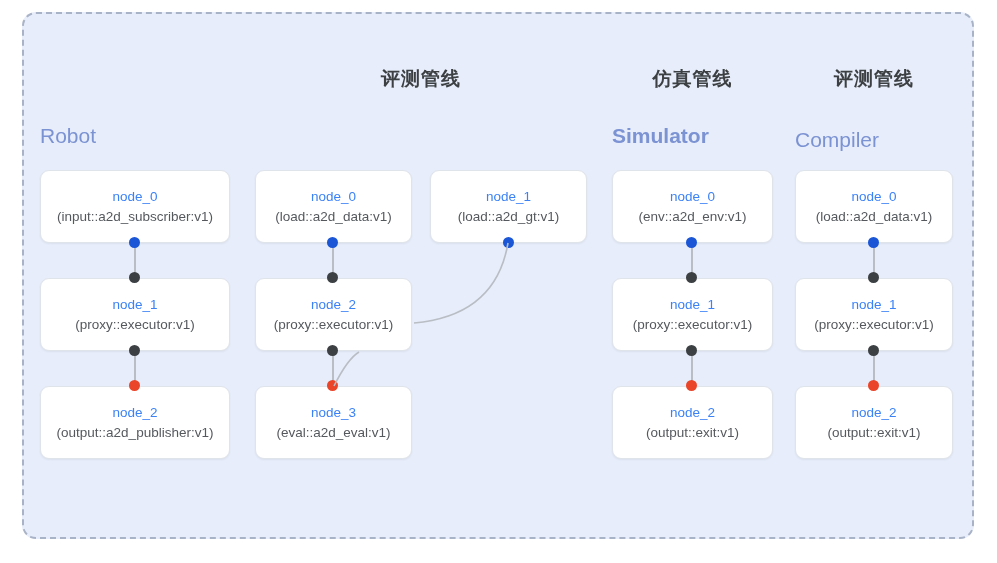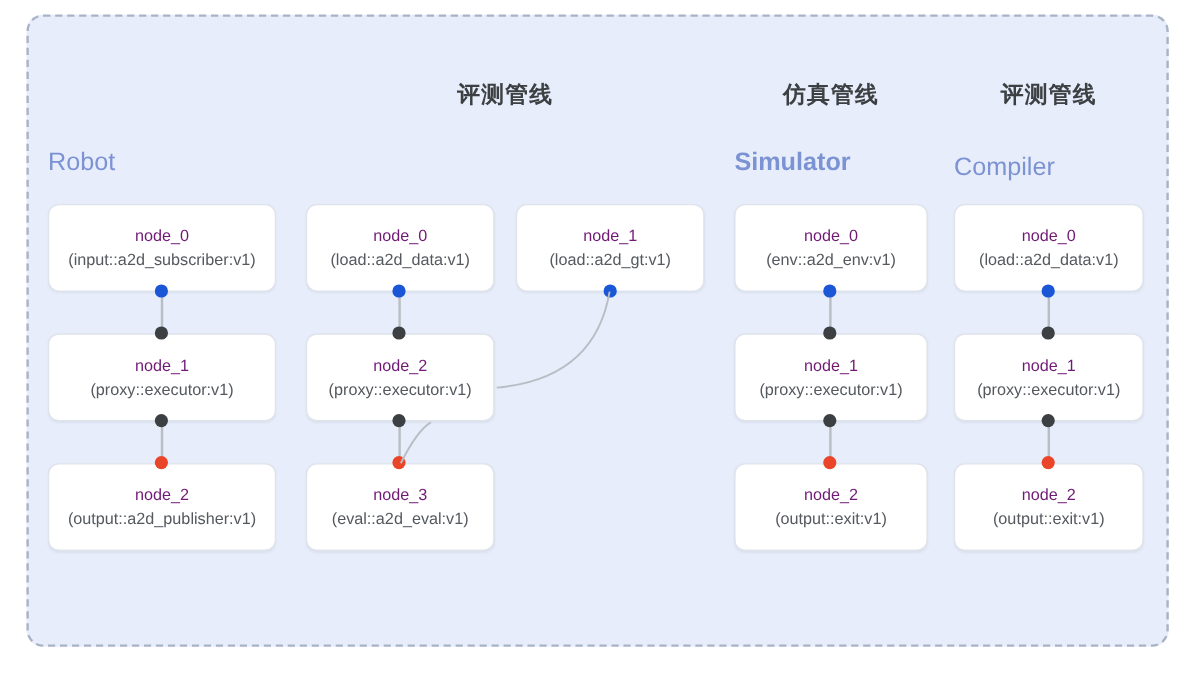--- a/index.html
+++ b/index.html
@@ -55,21 +55,21 @@
     border: 1px solid #dfe3ea;
     border-radius: 9px;
     display: flex;
     flex-direction: column;
     align-items: center;
     justify-content: center;
     box-shadow: 0 1px 2px rgba(60,64,67,0.07);
   }
   .node-name {
     font-size: 13.5px;
-    color: #701a75;
+    color: #3b82f6;
     line-height: 20px;
   }
   .node-type {
     font-size: 13.5px;
     color: #55595e;
     line-height: 20px;
   }
   .edge-line {
     position: absolute;
     width: 2px;

